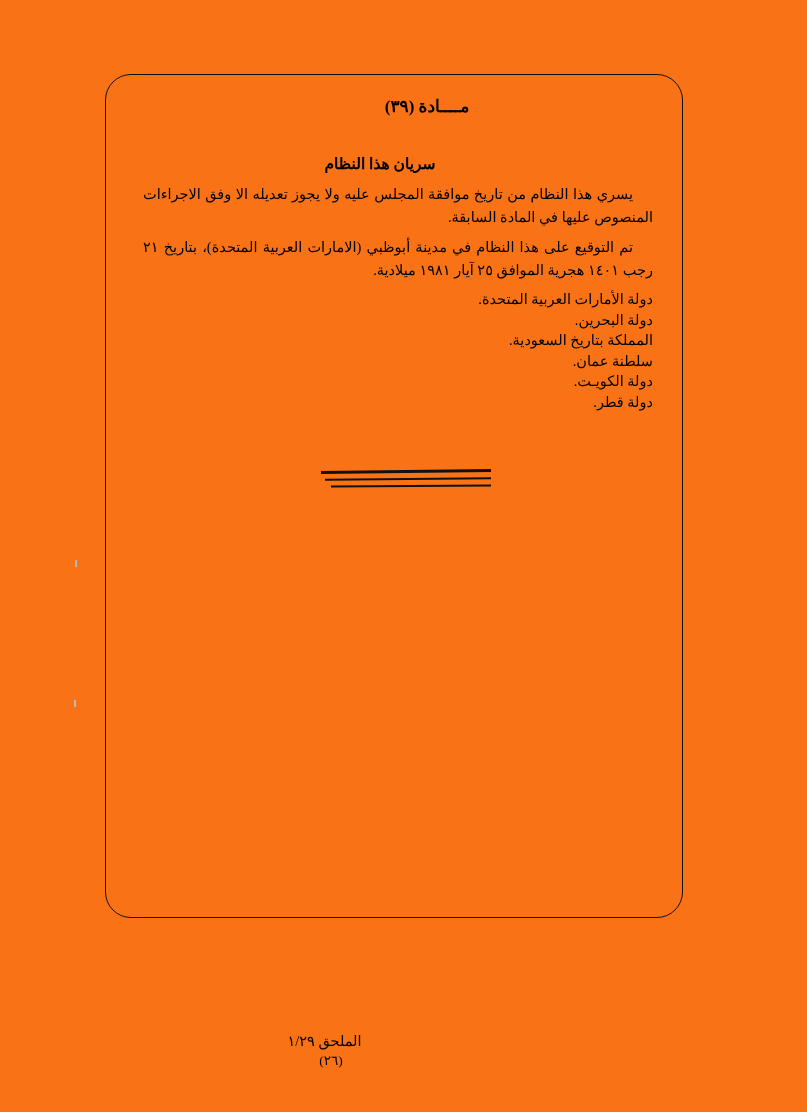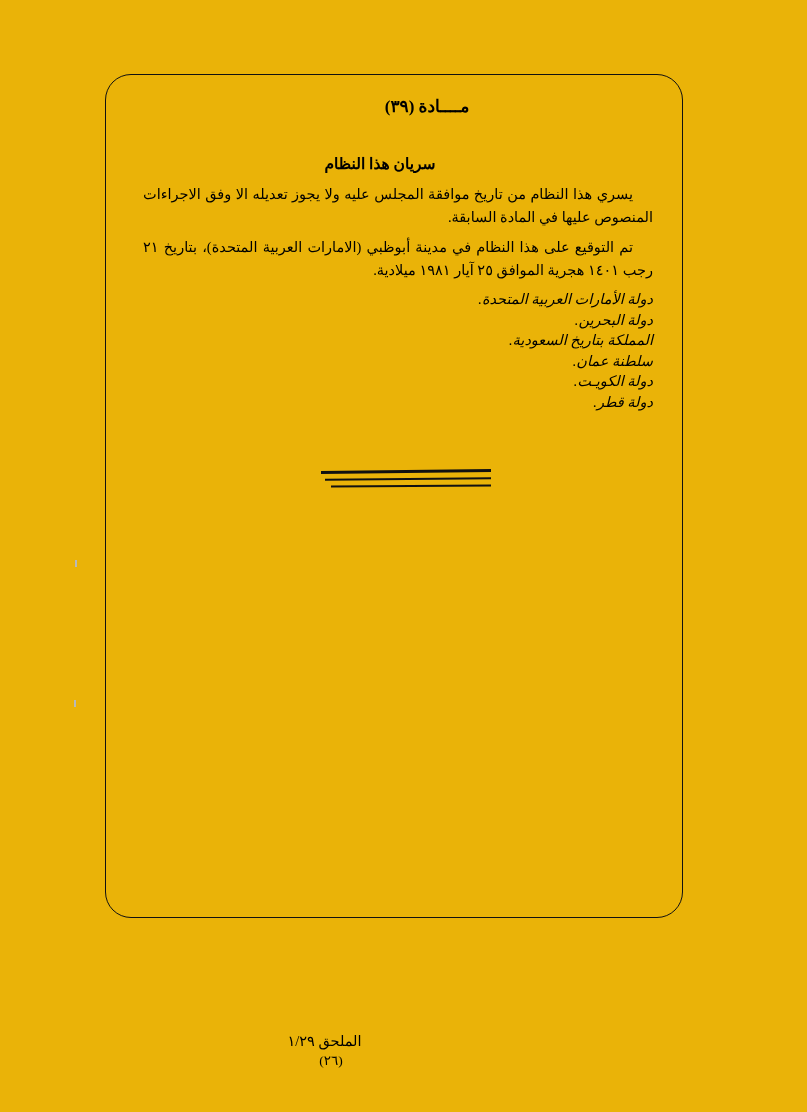--- a/index.html
+++ b/index.html
@@ -14,21 +14,21 @@
     font-family: "Liberation Serif", serif;
     color: #000000;
     overflow: hidden;
   }
 
   .page {
     position: absolute;
     top: 0; left: 0;
     width: 807px;
     height: 1112px;
-    background: #eab308;
+    background: #f97316;
   }
 
   
   .text-frame {
     position: absolute;
     top: 74px;
     right: 124px;
     width: 578px;
     height: 844px;
     border: 1.6px solid #111;
@@ -73,21 +73,20 @@
   }
 
   p.para.indent {
     text-indent: 20px;
   }
 
   ul.country-list {
     list-style: none;
     margin: 4px 0 0 0;
     padding: 0;
-    font-style: italic;
   }
   ul.country-list li {
     font-size: 14.5px;
     line-height: 1.42;
     text-align: right;
     padding-right: 4px;
   }
 
   
   .rule-block {

